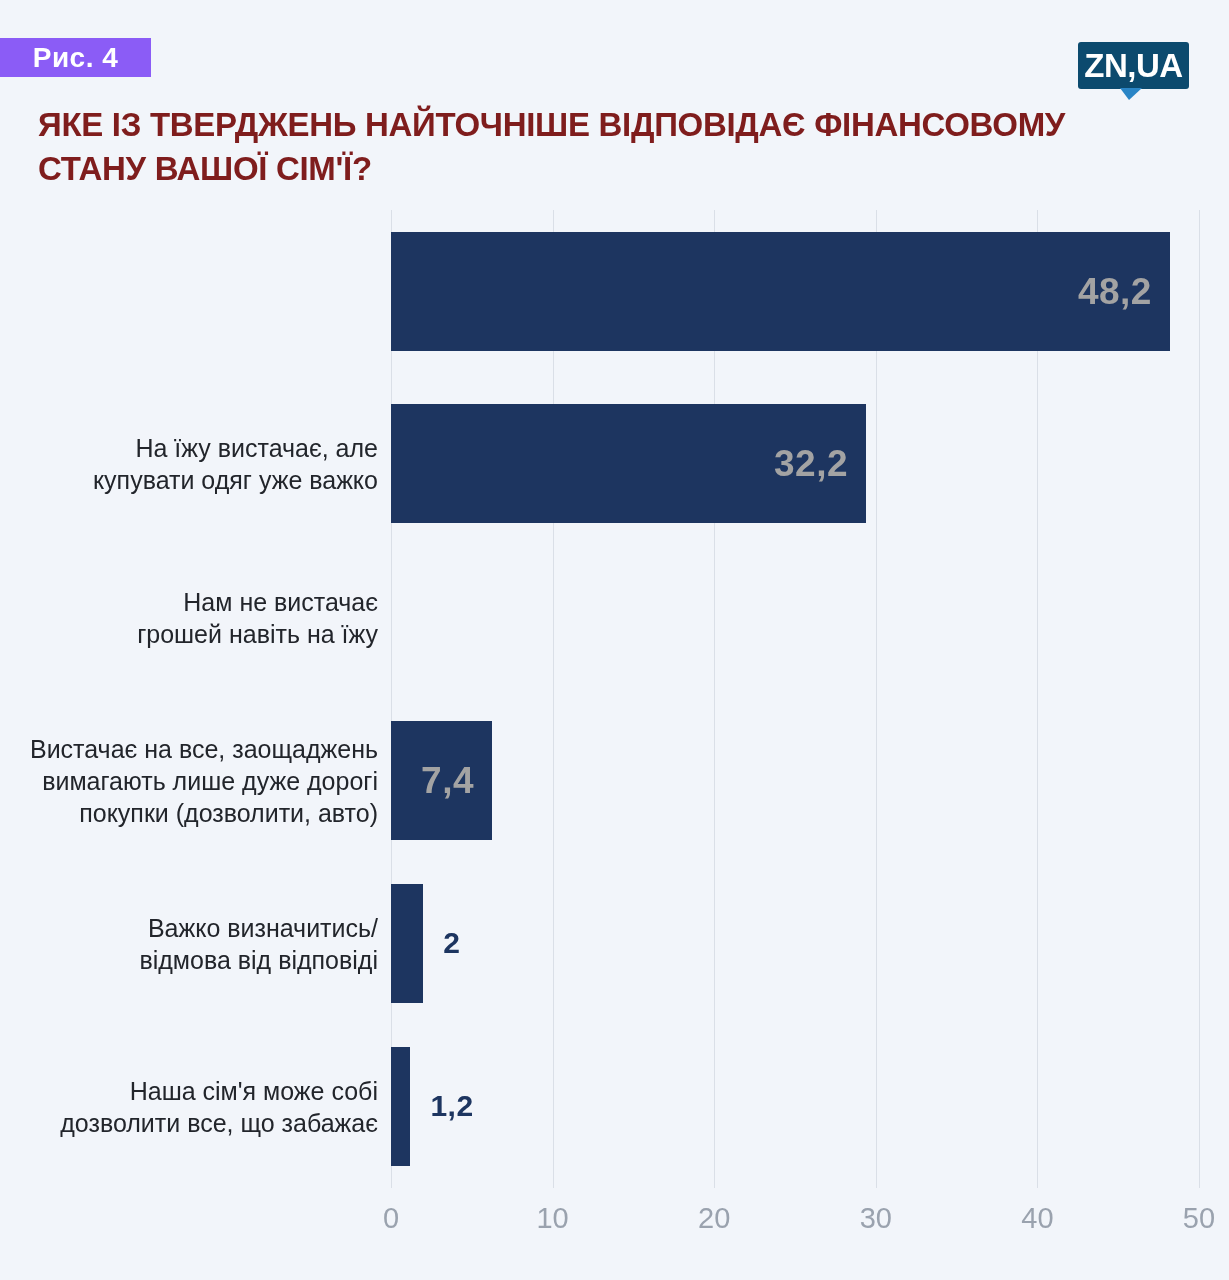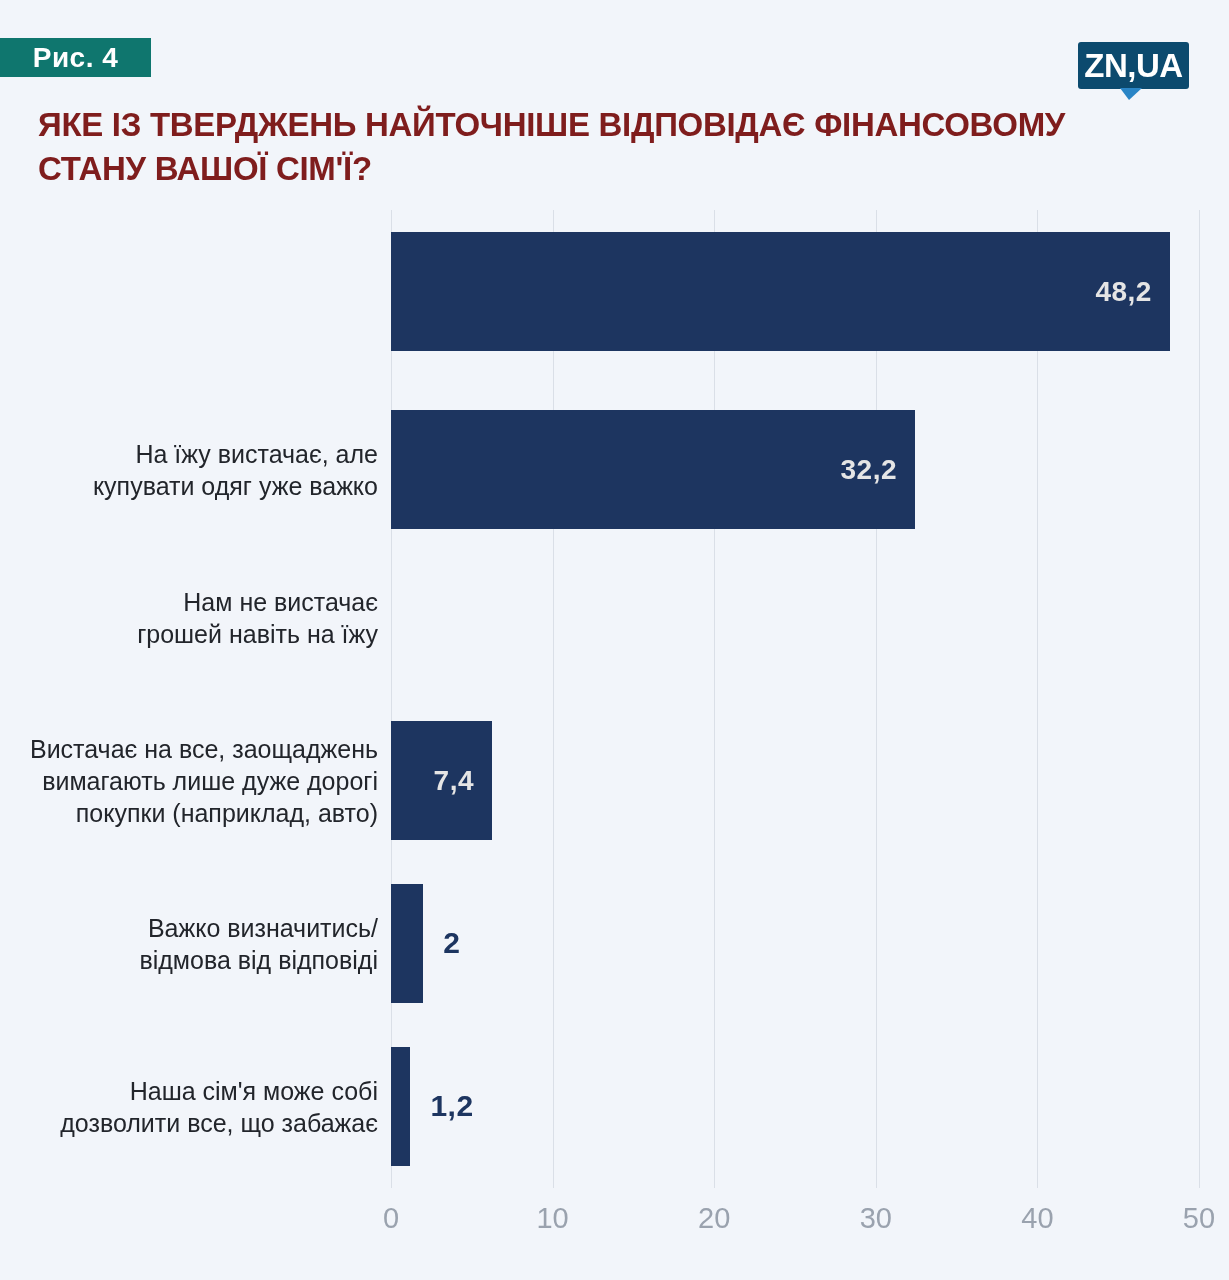--- a/index.html
+++ b/index.html
@@ -9,21 +9,21 @@
     background: #f2f5fa;
     position: relative;
     overflow: hidden;
   }
   .stage { position: absolute; inset: 0; width: 1229px; height: 1280px; background: #f2f5fa; }
 
   
   .fig-badge {
     position: absolute; left: 0; top: 38px;
     width: 151px; height: 39px;
-    background: #0f766e;
+    background: #8b5cf6;
     color: #ffffff;
     font-size: 28px; font-weight: 700;
     display: flex; align-items: center; justify-content: center;
     letter-spacing: 0.5px;
   }
 
   
   .logo { position: absolute; left: 1078px; top: 42px; }
   .logo-box {
     width: 111px; height: 47px;
@@ -58,21 +58,21 @@
     display: flex; align-items: center; justify-content: flex-end;
     text-align: right; white-space: pre-line;
     font-size: 25px; font-weight: 500; line-height: 32px; color: #22252b;
   }
   .bar {
     position: absolute; left: 391px; top: 22px; height: 119px;
     background: #1d3560;
   }
   .bar-value-in {
     position: absolute; right: 18px; top: 50%; transform: translateY(-50%);
-    color: #e5e5e5; font-size: 28px; font-weight: 700; letter-spacing: 0.5px;
+    color: #a3a3a3; font-size: 37px; font-weight: 700; letter-spacing: 0.5px;
   }
   .bar-value-out {
     position: absolute; top: 50%; transform: translateY(-50%);
     color: #1d3560; font-size: 30px; font-weight: 700; letter-spacing: 0.5px;
     white-space: nowrap;
   }
 
   .x-axis { position: absolute; left: 0; top: 992px; width: 1229px; height: 40px; }
   .x-tick {
     position: absolute; top: 0; transform: translateX(-50%);
@@ -106,35 +106,35 @@
         <div class="gridline" style="left: 484.8px;"></div>
         <div class="gridline" style="left: 646.4px;"></div>
         <div class="gridline" style="left: 808px;"></div>
       </div>
     <div class="rows">
         <div class="row" style="top: 0px;">
           <div class="bar" style="width: 778.912px; background: rgb(29, 53, 96);">
             <span class="bar-value-in">48,2</span>
           </div>
         </div>
-        <div class="row" style="top: 178px; padding-left: 36px;">
+        <div class="row" style="top: 172px; padding-left: 36px;">
           <div class="row-label">На їжу вистачає, але
 купувати одяг уже важко</div>
-          <div class="bar" style="width: 524px; background: rgb(29, 53, 96);">
+          <div class="bar" style="width: 475px; background: rgb(29, 53, 96);">
             <span class="bar-value-in">32,2</span>
           </div>
         </div>
         <div class="row" style="top: 326px;">
           <div class="row-label">Нам не вистачає
 грошей навіть на їжу</div>
         </div>
         <div class="row" style="top: 489px;">
           <div class="row-label">Вистачає на все, заощаджень
 вимагають лише дуже дорогі
-покупки (наприклад, авто)</div>
+покупки (дозволити, авто)</div>
           <div class="bar" style="width: 101px; background: rgb(29, 53, 96);">
             <span class="bar-value-in">7,4</span>
           </div>
         </div>
         <div class="row" style="top: 652px;">
           <div class="row-label">Важко визначитись/
 відмова від відповіді</div>
           <span class="bar-value-out" style="left: 443.32px; top: 81px;">2</span>
           <div class="bar" style="width: 32.32px; background: rgb(29, 53, 96);"></div>
         </div>

